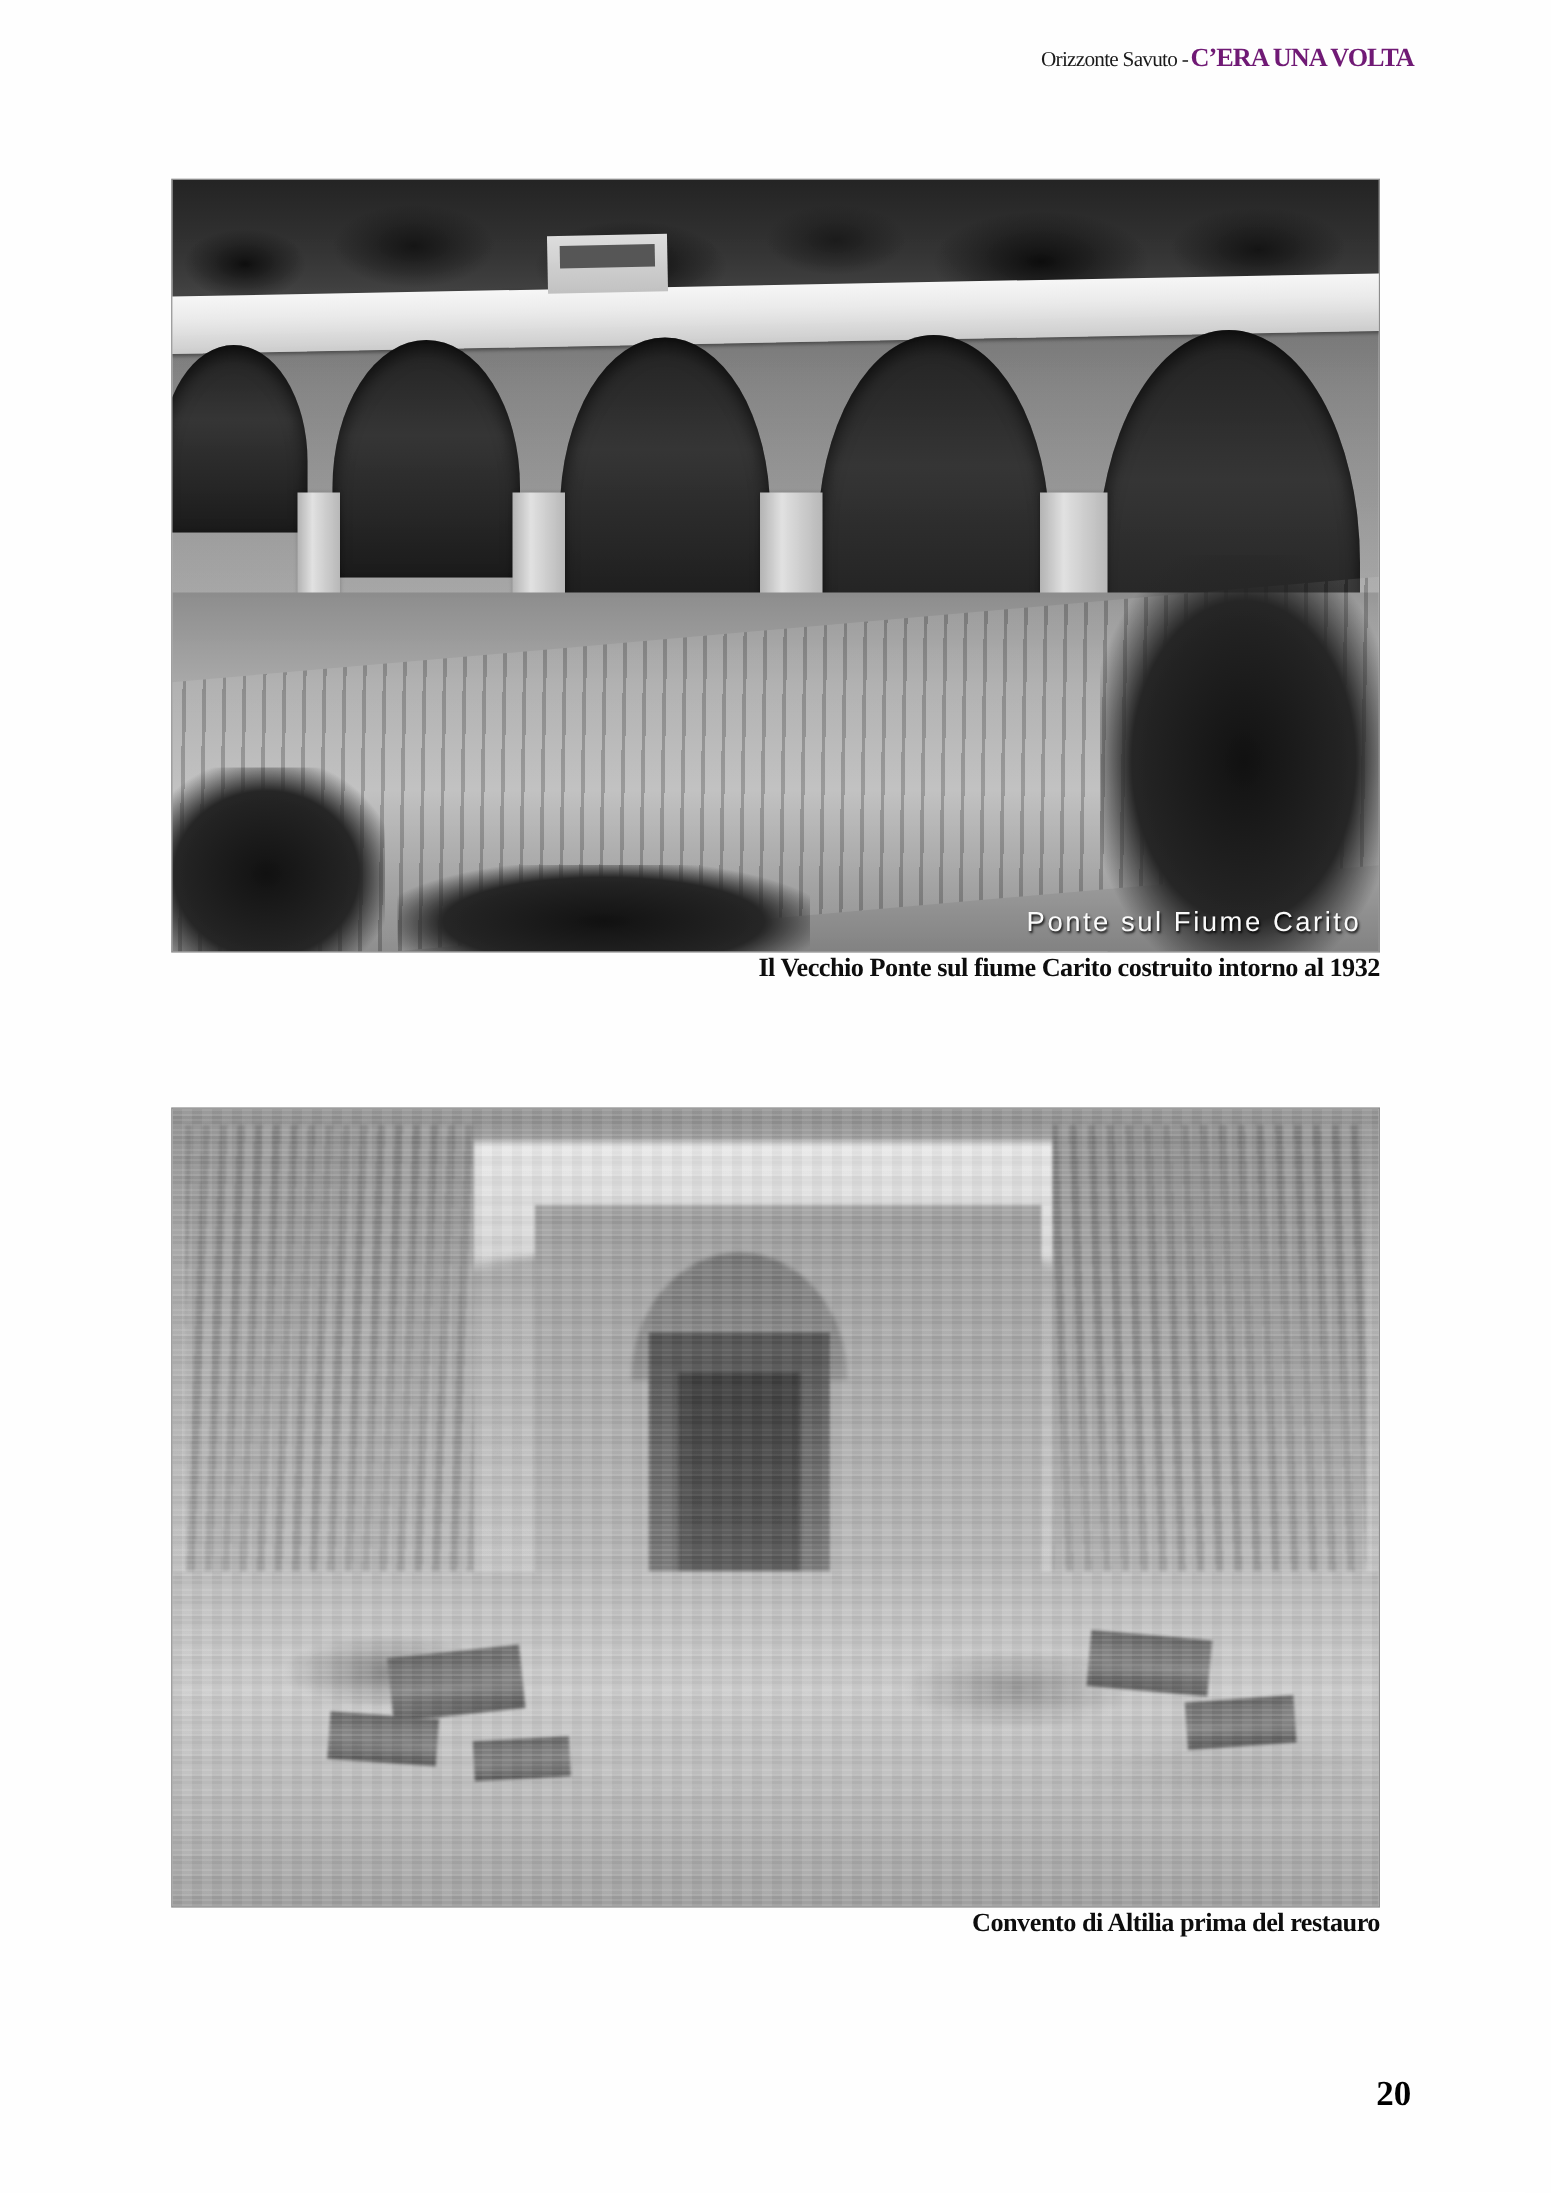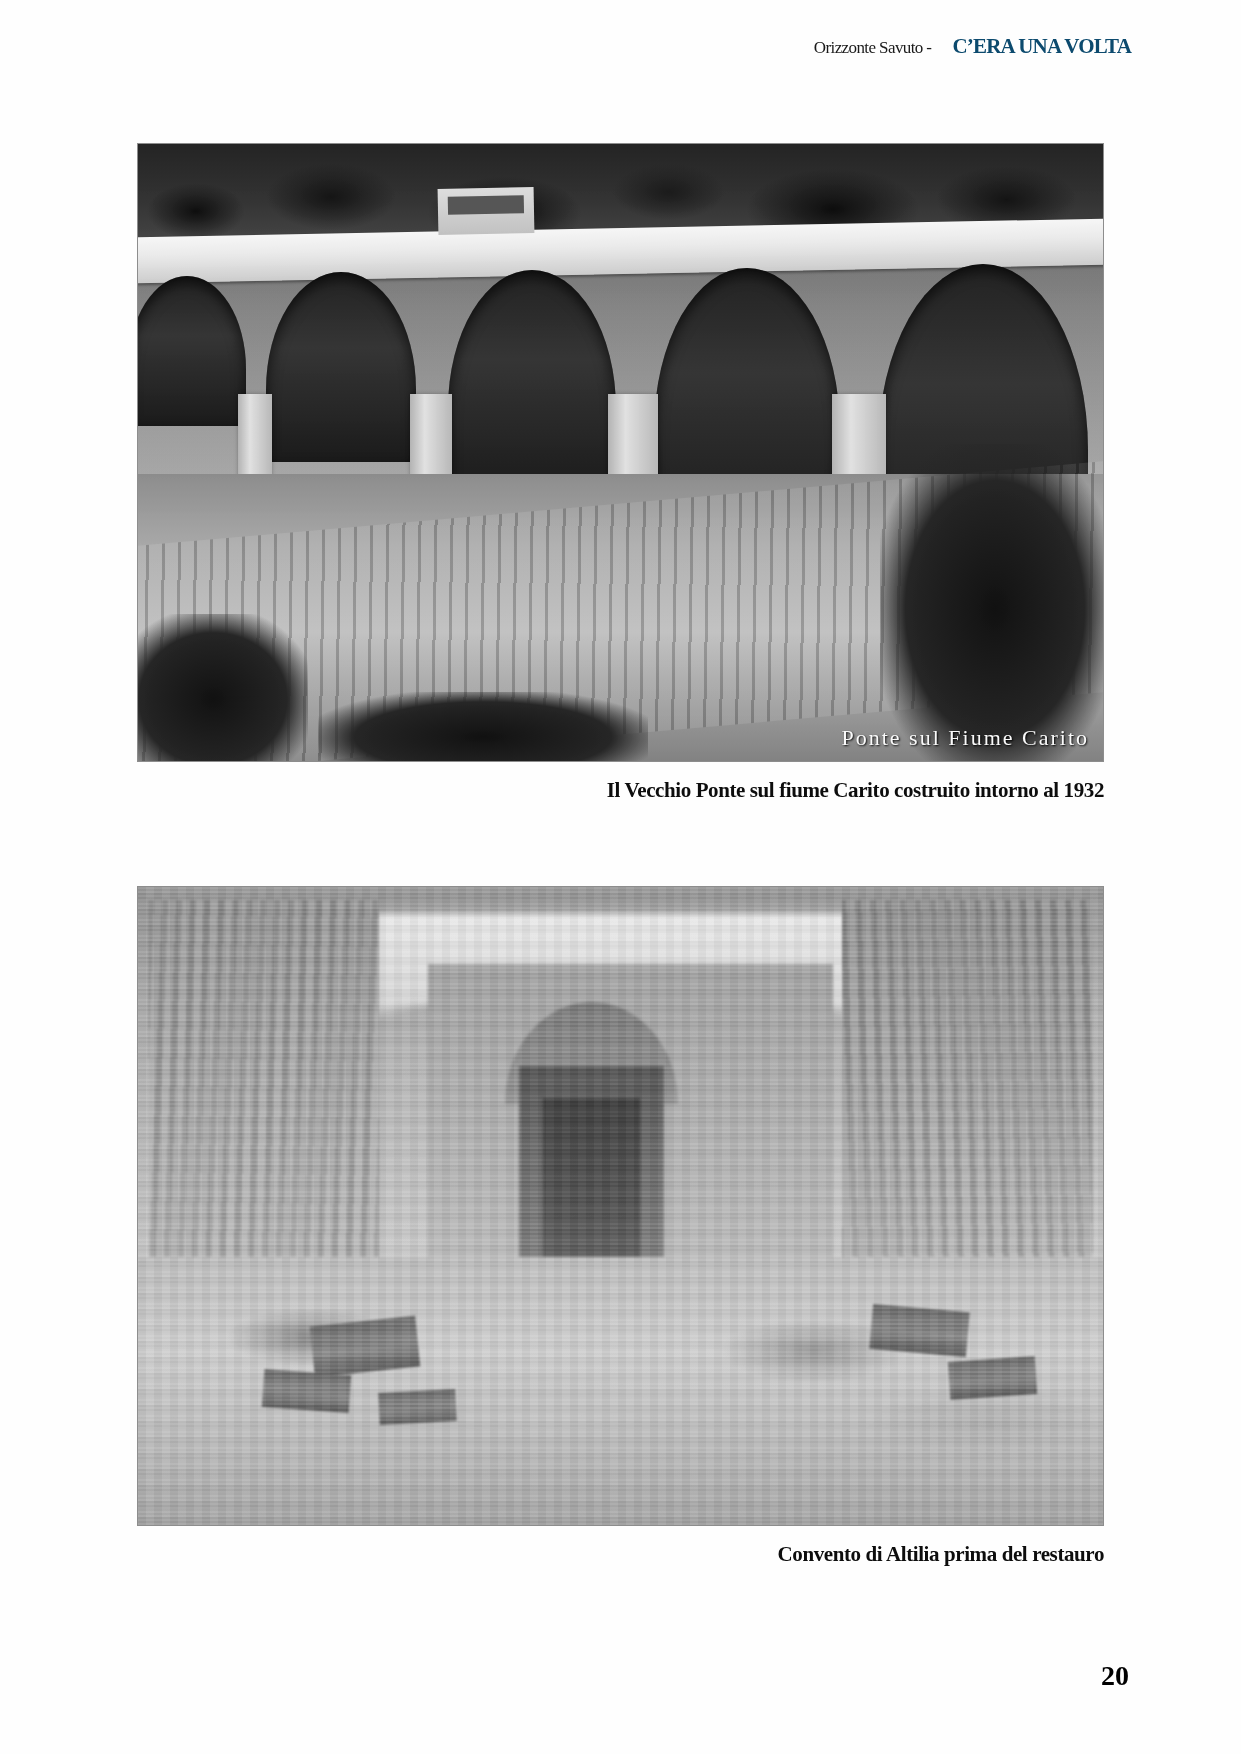--- a/index.html
+++ b/index.html
@@ -37,37 +37,35 @@
     font-family: "Liberation Serif", serif;
     font-size: 17px;
     letter-spacing: -0.6px;
     color: #1a1a1a;
   }
   .header .section {
     font-family: "Liberation Serif", serif;
     font-size: 21px;
     font-weight: bold;
     letter-spacing: -0.8px;
-    color: #0c4a6e;
-    margin-left: 19px;
+    color: #701a75;
   }
 
   
   .figure {
     position: absolute;
   }
   .fig-frame {
     border: 1px solid #8d8d8d;
     box-sizing: border-box;
     overflow: hidden;
     position: relative;
     background: #c9c9c9;
   }
   .caption {
-    margin-top: 16px;
     text-align: right;
     font-family: "Liberation Serif", serif;
     font-size: 21px;
     font-weight: bold;
     letter-spacing: -0.4px;
     color: #0d0d0d;
   }
 
   #figure-bridge { left: 137px; top: 143px; width: 967px; }
   #figure-bridge .fig-frame { width: 967px; height: 619px; }
@@ -152,21 +150,21 @@
     opacity: 0.75;
   }
   .p1-bushdark {
     position: absolute;
     background: radial-gradient(ellipse at 50% 50%, #1a1a13 0%, #2d2d23 55%, rgba(45,45,35,0) 78%);
   }
   .p1-signature {
     position: absolute;
     right: 14px; bottom: 10px;
     color: #f2f1e9;
-    font-family: Liberation Serif, serif;
+    font-family: Liberation Sans, sans-serif;
     font-size: 22px;
     letter-spacing: 2px;
     text-shadow: 1px 1px 2px rgba(0,0,0,0.85);
     white-space: nowrap;
   }
 
   
   .photo2 {
     position: absolute;
     inset: 0;

